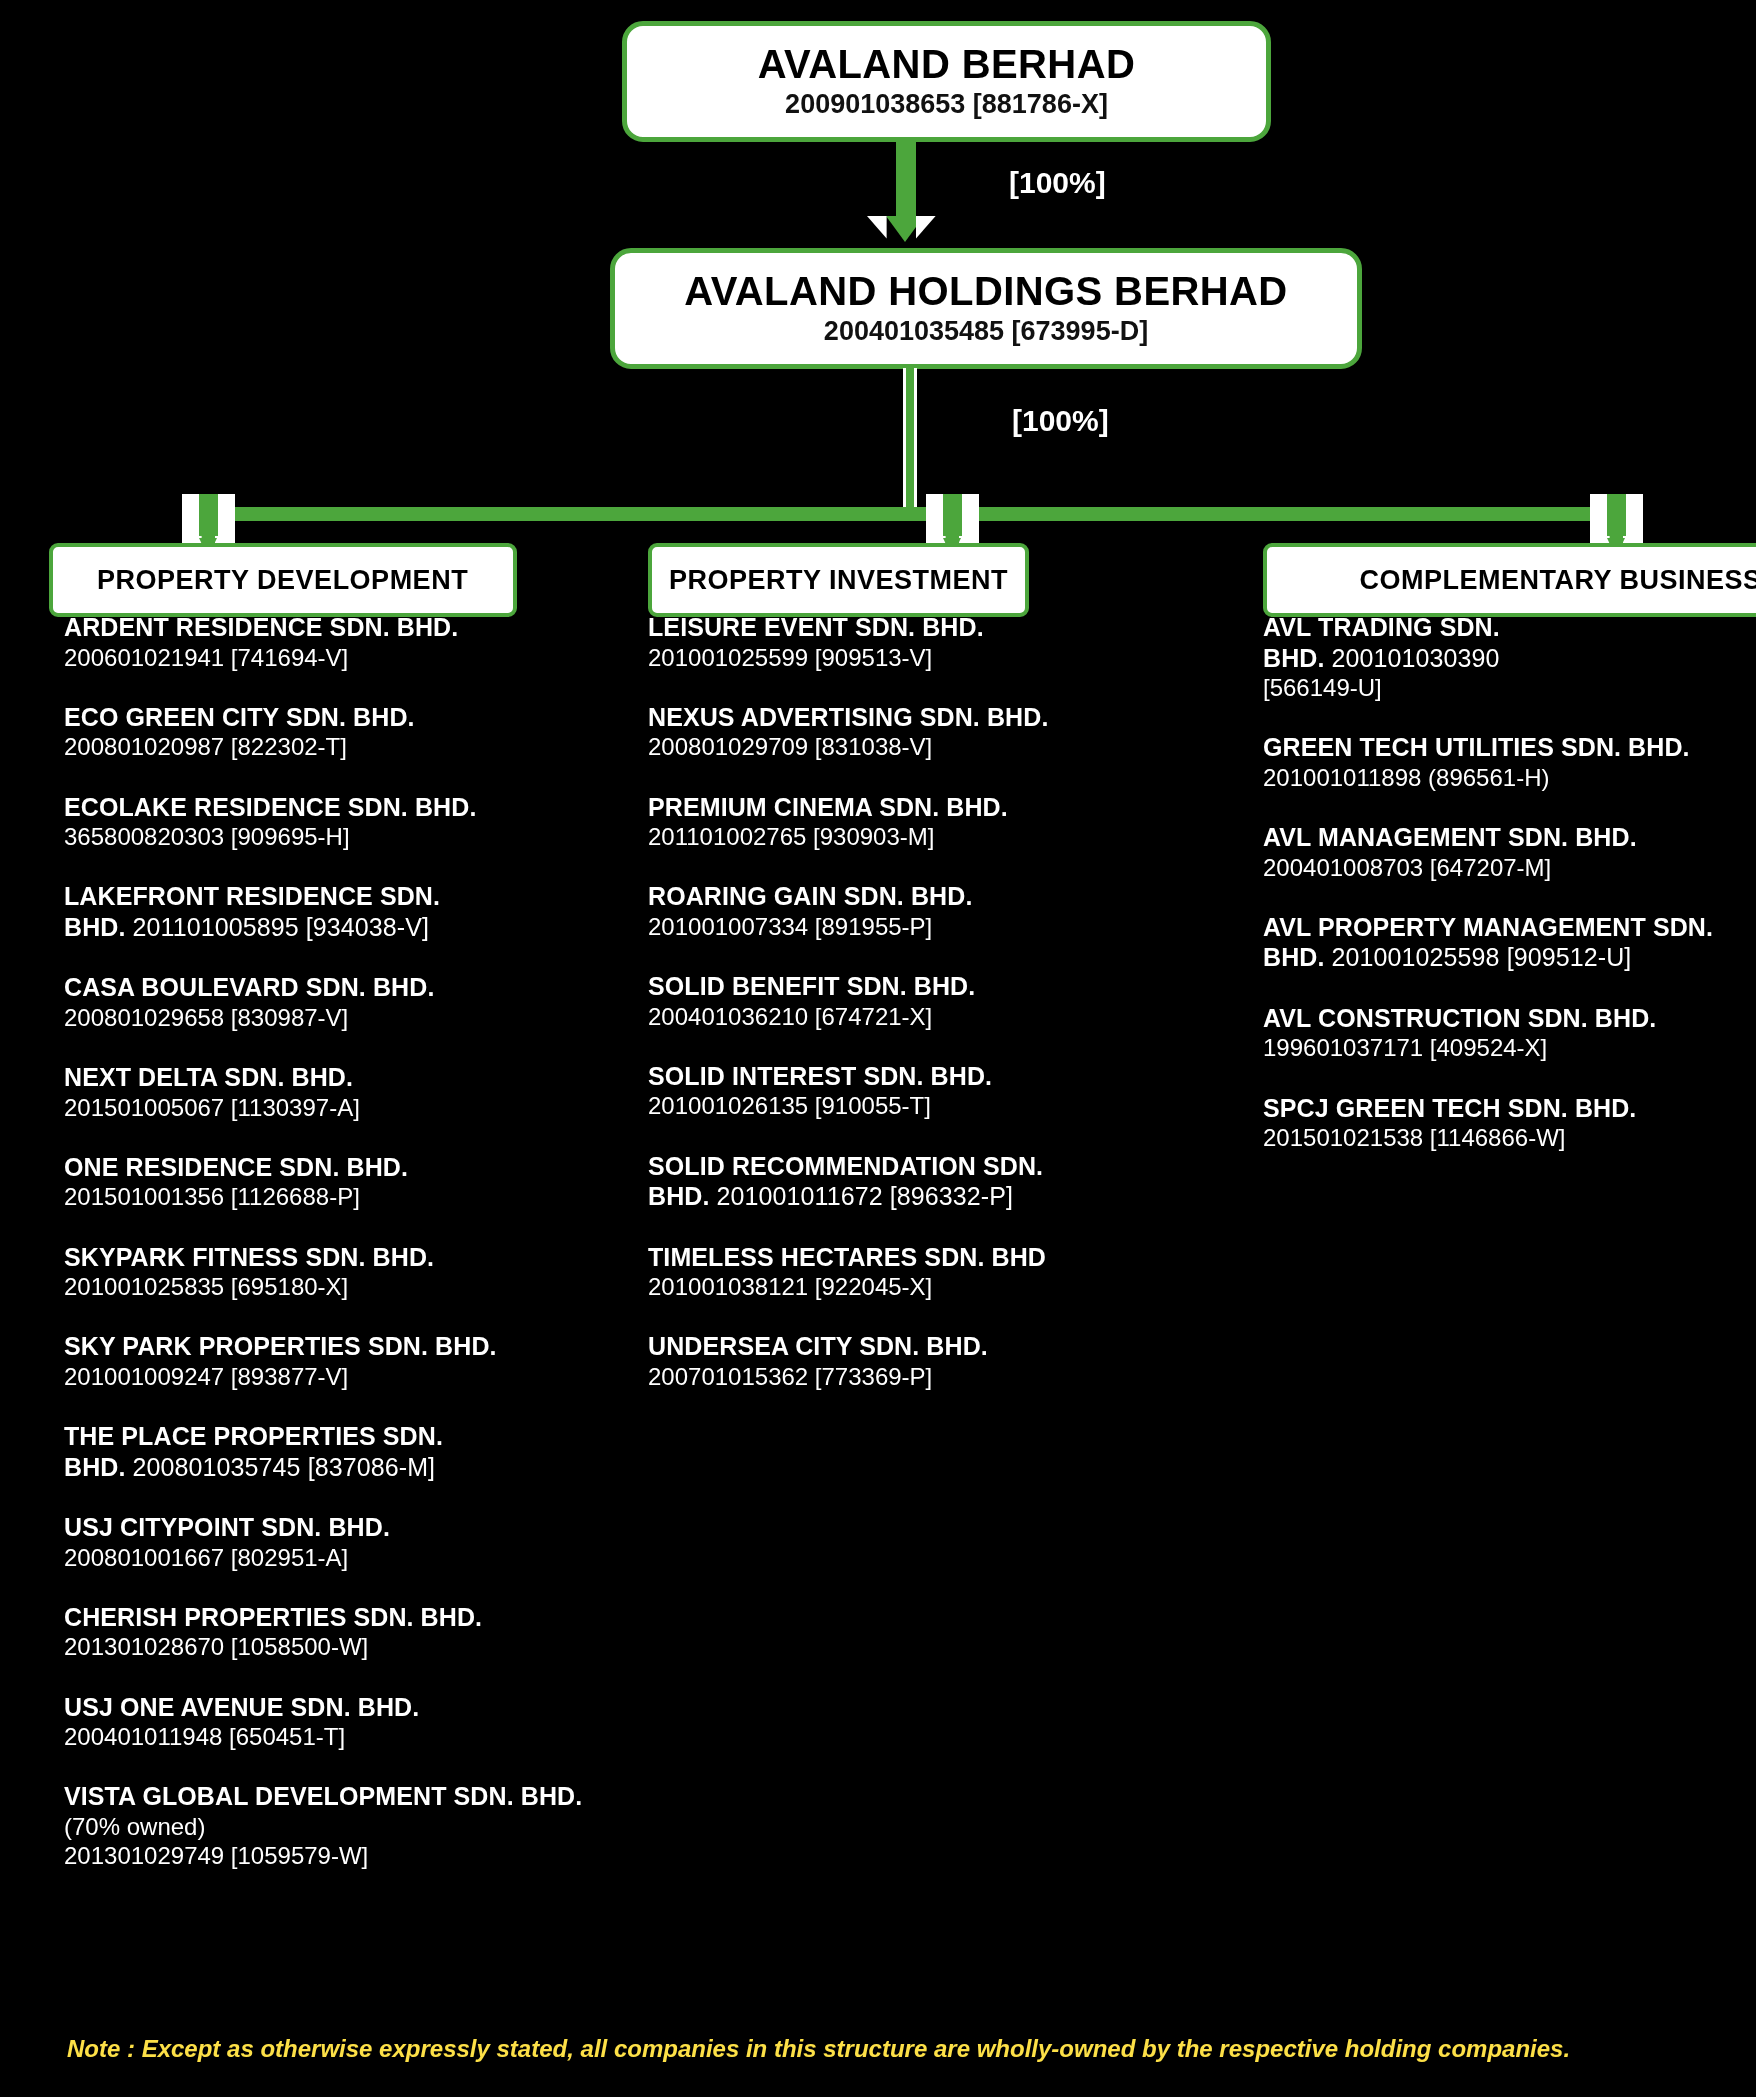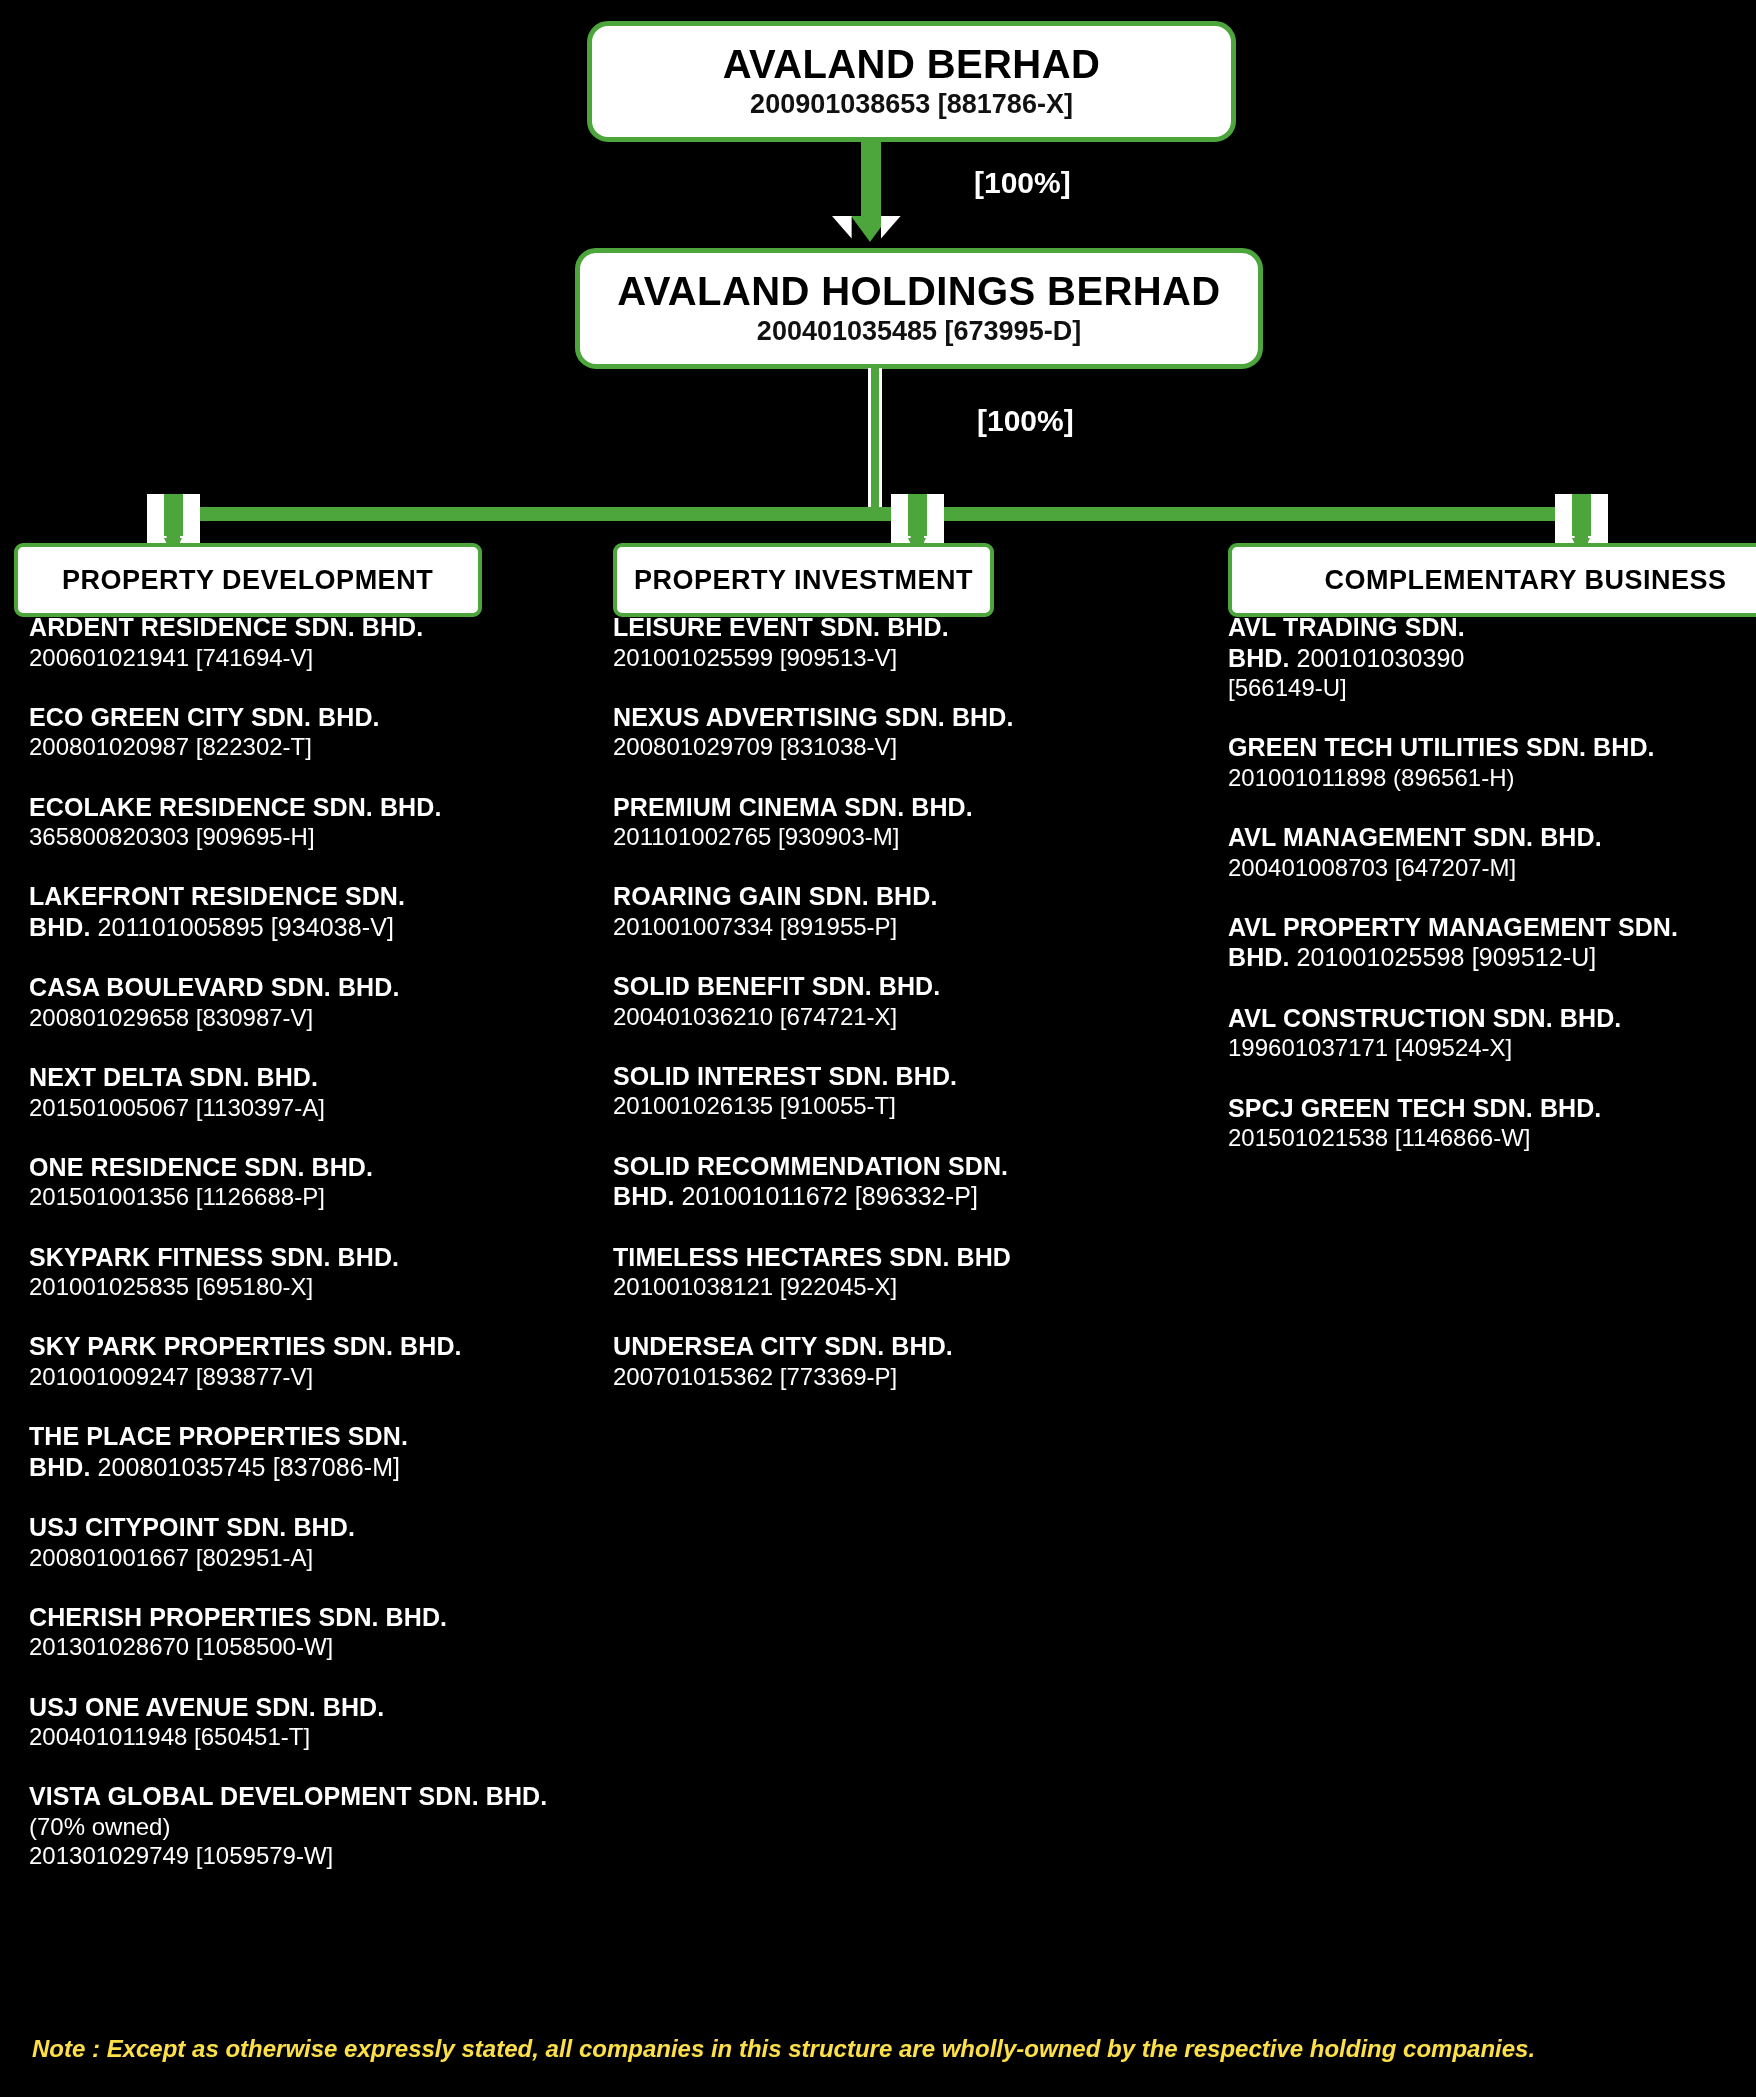--- a/index.html
+++ b/index.html
@@ -1,40 +1,40 @@
 <!DOCTYPE html>
 <html style="font-size:12px"><head>
 <meta charset="utf-8">
 <style>
   html,body{margin:0;padding:0;background:#000;}
   body{
     width:1756px;height:2097px;position:relative;overflow:hidden;
     font-family:"Liberation Sans", sans-serif;color:#fff;
   }
-  #canvas{position:absolute;inset:0;background:#000;}
+  #canvas{position:absolute;inset:0;background:#000;margin-left:35px;}
 
   
   .node{
     position:absolute;background:#fff;border:5.3px solid #4CA63C;
     border-radius:21px;box-sizing:border-box;
     display:flex;flex-direction:column;align-items:center;justify-content:center;
     color:#111;text-align:center;
   }
   .node .ttl{
     font-weight:bold;letter-spacing:0.4px;color:#000;line-height:1.05;
   }
   .node .reg{
     font-weight:bold;color:#111;line-height:1.1;
   }
 
   #root-node{left:587px;top:21px;width:649px;height:121px;}
   #root-node .ttl{font-size:40px;}
   #root-node .reg{font-size:27px;margin-top:4.5px;}
 
-  #holdings-node{left:575px;top:248px;width:688px;height:121px;}
+  #holdings-node{left:575px;top:248px;width:752px;height:121px;}
   #holdings-node .ttl{font-size:40px;}
   #holdings-node .reg{font-size:27px;margin-top:4.5px;}
 
   .cat-node{
     position:absolute;height:74px;border-radius:9px;border:4.5px solid #4CA63C;text-align:center;
   }
   .cat-node .ttl{font-size:27px;letter-spacing:0.5px;}
   #cat-0{left:13.6px;top:543px;width:468px;}
   #cat-1{left:613px;top:543px;width:381px;}
   #cat-2{left:1228px;top:543px;width:595px;}

